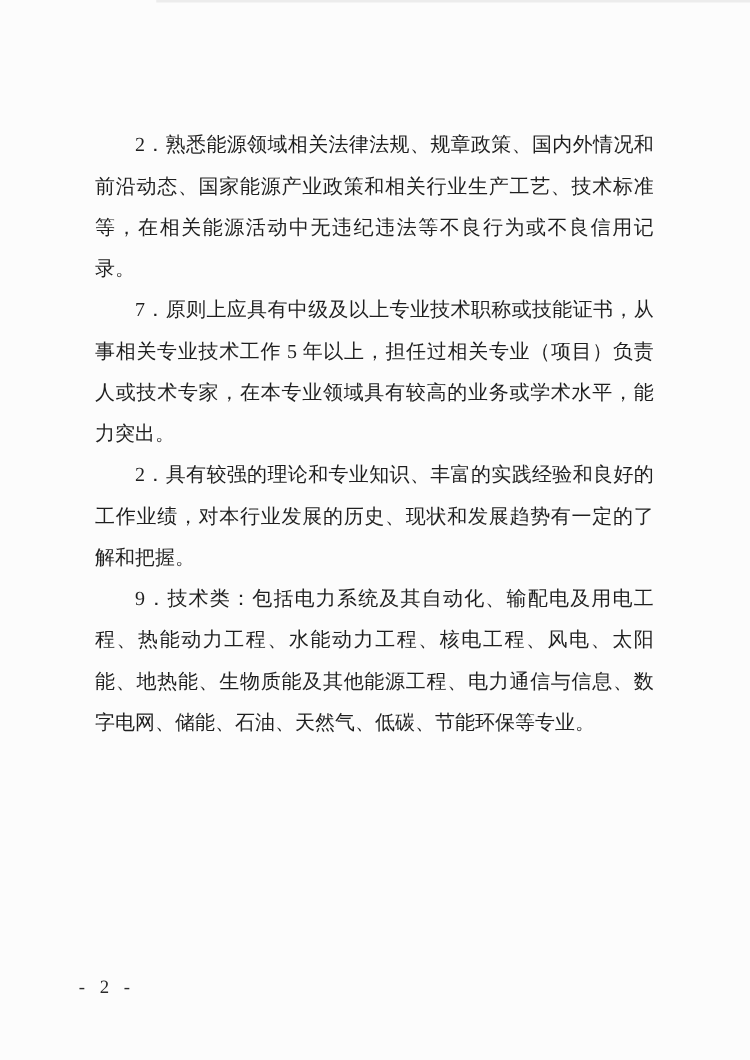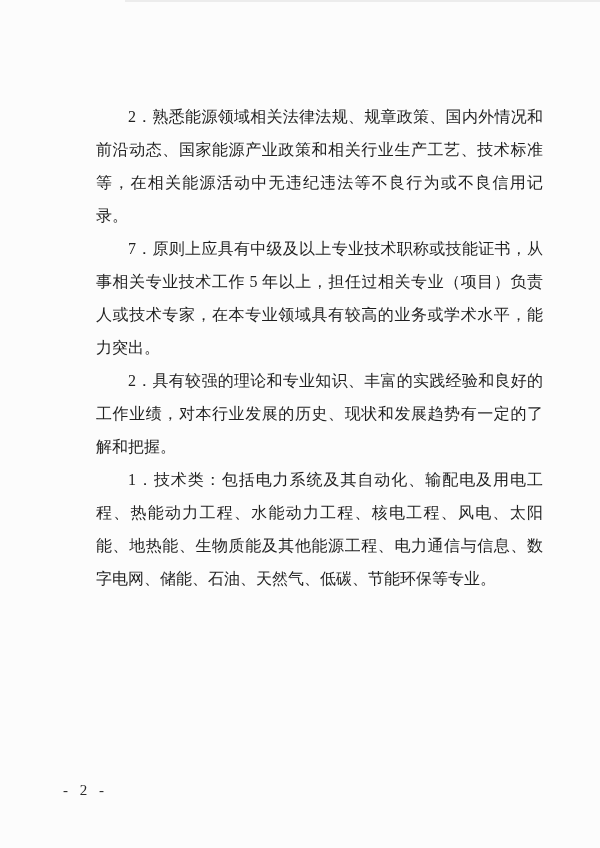--- a/index.html
+++ b/index.html
@@ -18,21 +18,21 @@
   .scan-edge {
     position: absolute;
     top: 0;
     left: 125px;
     right: 0;
     height: 2px;
     background: #ececec;
   }
   .content {
     position: absolute;
-    left: 96px;
+    left: 76px;
     top: 100px;
     width: 447px;
   }
   .content p {
     margin: 0;
     font-size: 16px;
     line-height: 33px;
     text-align: justify;
     text-indent: 2em;
     word-break: break-all;
@@ -58,18 +58,18 @@
 <body>
 
 <div class="page">
 
   <div class="scan-edge"></div>
 
   <div class="content">
     <p class="body">2．熟悉能源领域相关法律法规、规章政策、国内外情况和前沿动态、国家能源产业政策和相关行业生产工艺、技术标准等，在相关能源活动中无违纪违法等不良行为或不良信用记录。</p>
     <p class="body">7．原则上应具有中级及以上专业技术职称或技能证书，从事相关专业技术工作 5 年以上，担任过相关专业（项目）负责人或技术专家，在本专业领域具有较高的业务或学术水平，能力突出。</p>
     <p class="body">2．具有较强的理论和专业知识、丰富的实践经验和良好的工作业绩，对本行业发展的历史、现状和发展趋势有一定的了解和把握。</p>
-    <p class="body">1．技术类：包括电力系统及其自动化、输配电及用电工程、热能动力工程、水能动力工程、核电工程、风电、太阳能、地热能、生物质能及其他能源工程、电力通信与信息、数字电网、储能、石油、天然气、低碳、节能环保等专业。</p>
+    <p class="body">9．技术类：包括电力系统及其自动化、输配电及用电工程、热能动力工程、水能动力工程、核电工程、风电、太阳能、地热能、生物质能及其他能源工程、电力通信与信息、数字电网、储能、石油、天然气、低碳、节能环保等专业。</p>
   </div>
 
   <div class="footer">- 2 -</div>
 
 </div>
 
 </body></html>

